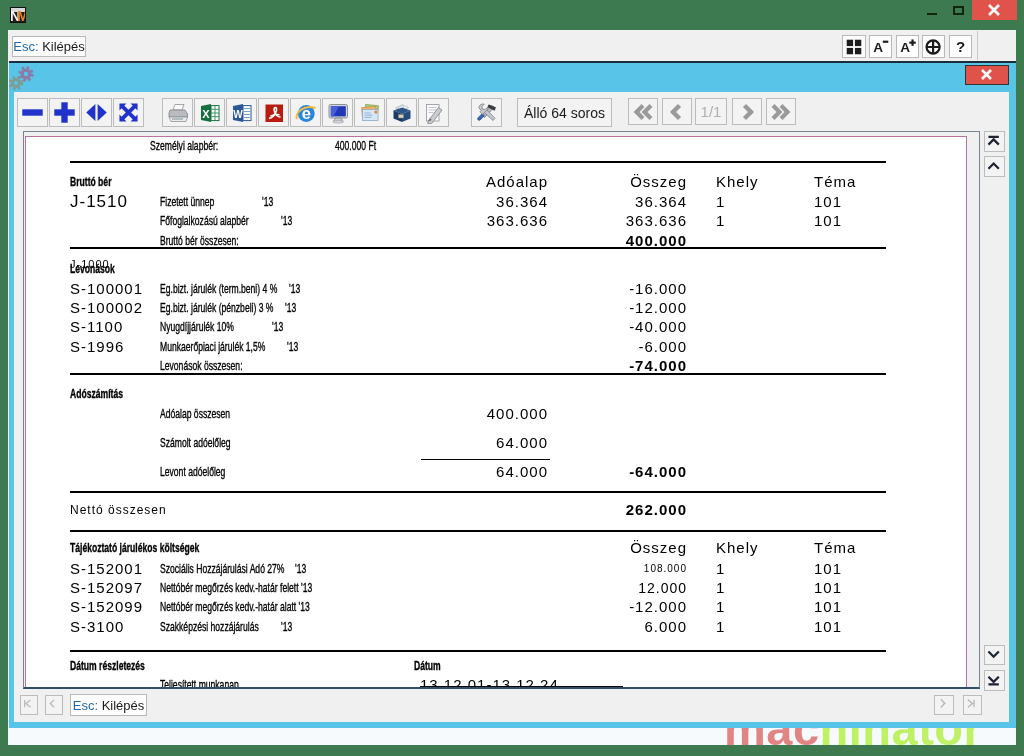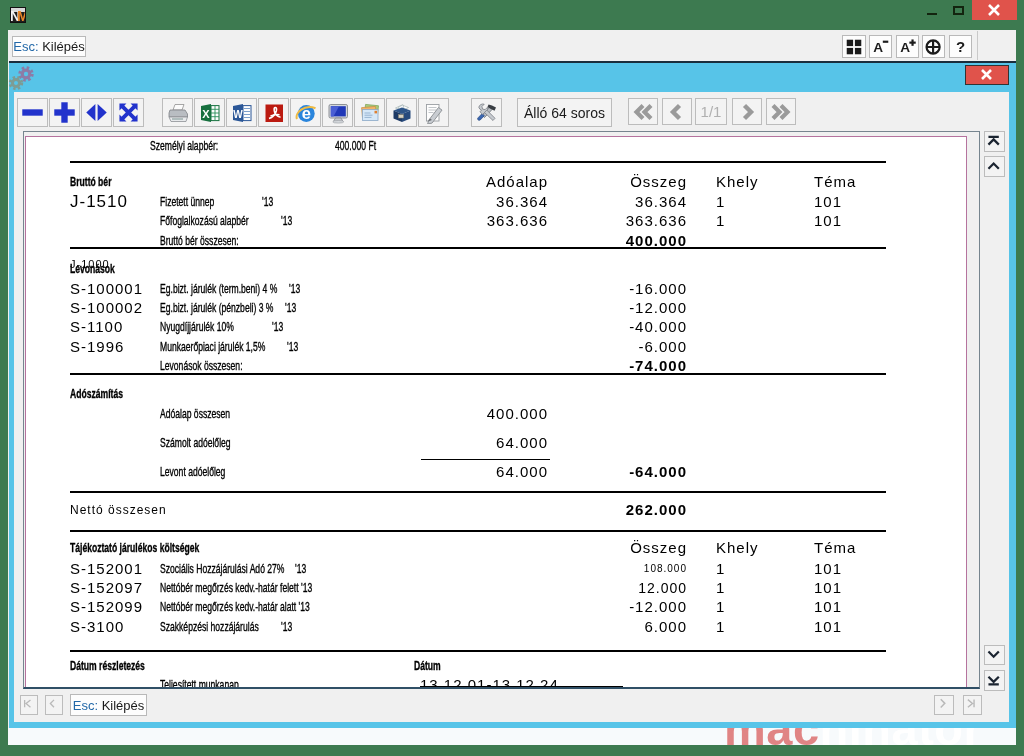--- a/index.html
+++ b/index.html
@@ -14,21 +14,21 @@
   .num { text-align:right; letter-spacing:1px; margin-right:-1px; }
   .rule { position:absolute; background:#000; height:2px; }
 </style>
 </head>
 <body>
 
 <div class="abs" style="left:8px;top:30px;width:1008px;height:715px;background:#f0f0f0;"></div>
 
 <div class="abs" style="left:8px;top:728px;width:1008px;height:17px;background:#f7fafc;"></div>
 
-<div class="abs" style="left:724px;top:701px;font-size:47px;font-weight:bold;letter-spacing:0.5px;white-space:nowrap;"><span style="color:#e08484;">mac</span><span style="color:#ffffff;">hinator</span></div>
+<div class="abs" style="left:724px;top:701px;font-size:47px;font-weight:bold;letter-spacing:0.5px;white-space:nowrap;"><span style="color:#e08484;">mac</span><span style="color:#bef264;">hinator</span></div>
 
 <div class="abs" style="left:0;top:0;width:1024px;height:30px;background:#3d7a50;">
   <div class="abs" style="left:10px;top:7px;width:16px;height:16px;background:#1e1e1e;border:1px solid #111;overflow:hidden;">
     <div class="abs" style="left:0;top:0;width:14px;height:3.5px;background:#d8d8d8;"></div>
     <div class="abs" style="left:-1px;top:0px;font-size:14px;font-weight:bold;color:#f4f4f4;line-height:16px;font-family:'Liberation Sans';">N</div>
     <div class="abs" style="left:6px;top:0px;font-size:14px;font-weight:bold;color:#e8872a;line-height:16px;font-family:'Liberation Sans';">M</div>
   </div>
   <div class="abs" style="left:927px;top:13px;width:10px;height:2.4px;background:#13240f;"></div>
   <div class="abs" style="left:953px;top:6px;width:11px;height:9px;border:2px solid #13240f;"></div>
   <div class="abs" style="left:972px;top:0;width:45px;height:20px;background:#e0534b;">

